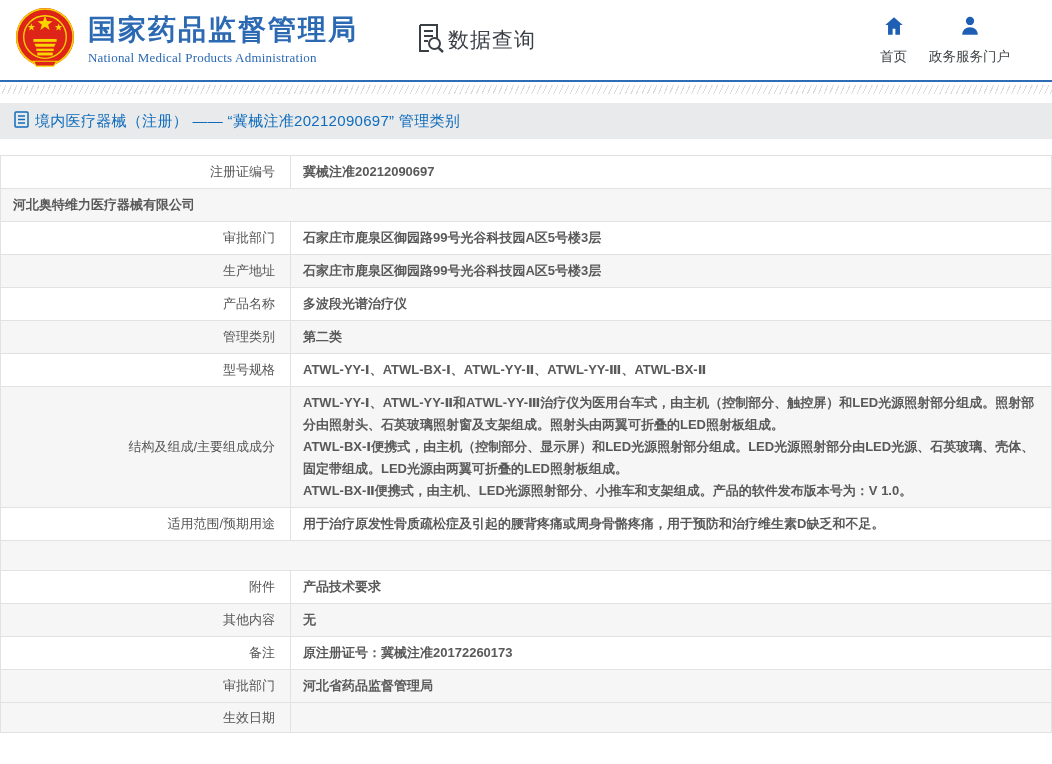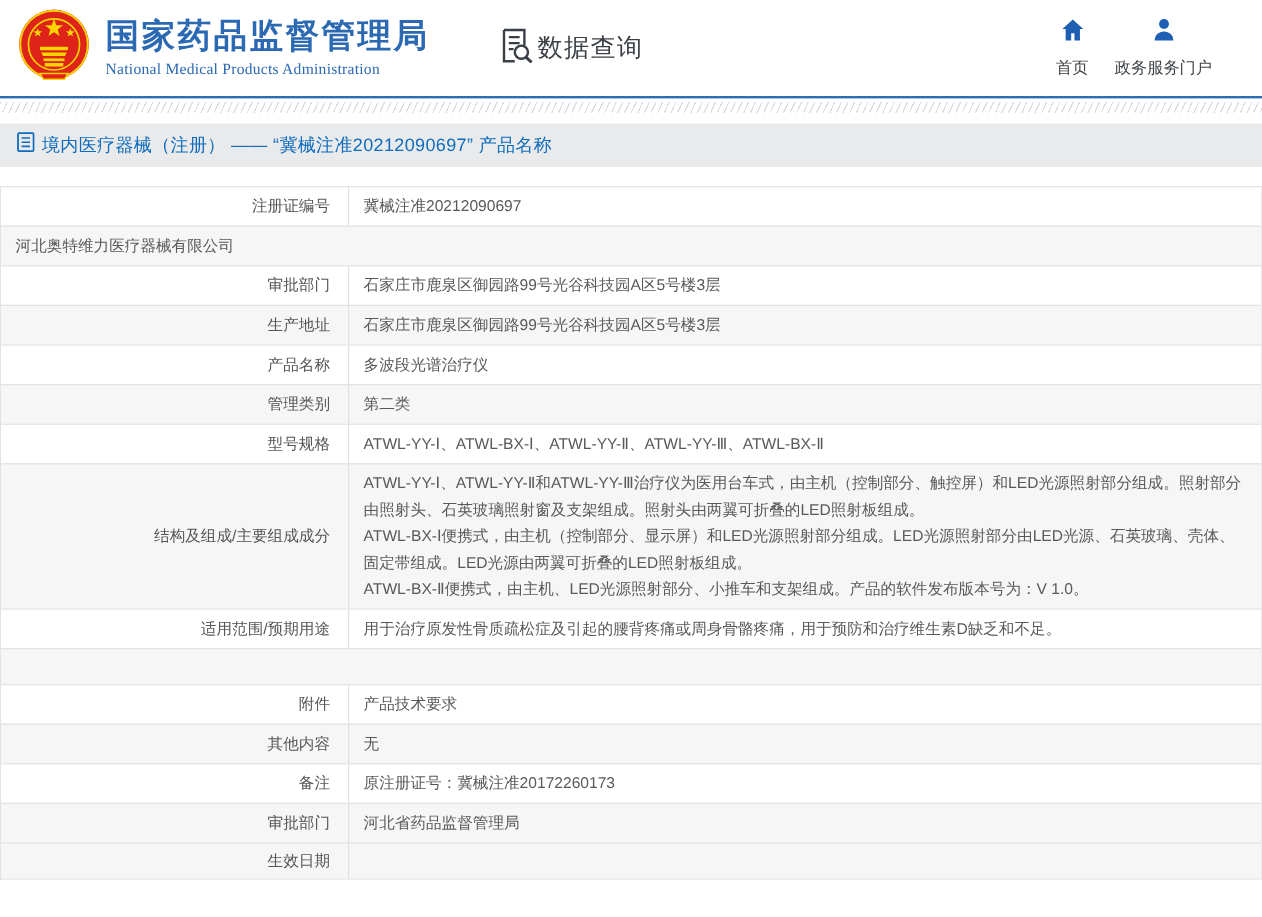--- a/index.html
+++ b/index.html
@@ -121,20 +121,21 @@
   }
   .value-cell {
     flex: 1;
     display: flex;
     align-items: center;
     padding: 5px 12px;
     font-size: 13px;
     color: #595959;
     line-height: 22px;
     white-space: pre-line;
+    font-weight: bold;
   }
 </style>
 </head>
 <body>
 
 <div class="header">
   <div class="brand">
     <span>
       <svg class="emblem" viewBox="0 0 64 64">
         <circle cx="32" cy="31" r="30" fill="#de2318"></circle>
@@ -192,21 +193,21 @@
 
 <div class="hatch"></div>
 
 <div class="breadcrumb-bar">
   <span>
     <svg viewBox="0 0 15 17" fill="none" stroke="#0f6cbd" stroke-width="1.5">
       <rect x="1" y="1" width="13" height="15" rx="1"></rect>
       <path d="M4 5 h7 M4 8.5 h7 M4 12 h7" stroke-width="1.3"></path>
     </svg>
   </span>
-  <span class="breadcrumb-text">境内医疗器械（注册） —— “冀械注准20212090697” 产品名称</span>
+  <span class="breadcrumb-text">境内医疗器械（注册） —— “冀械注准20212090697” 管理类别</span>
 </div>
 
 <div class="info-table">
   <div class="row">
     <div class="label-cell">注册证编号</div>
     <div class="value-cell">冀械注准20212090697</div>
   </div>
 
   <div class="row alt">
     <div class="value-cell">河北奥特维力医疗器械有限公司</div>

